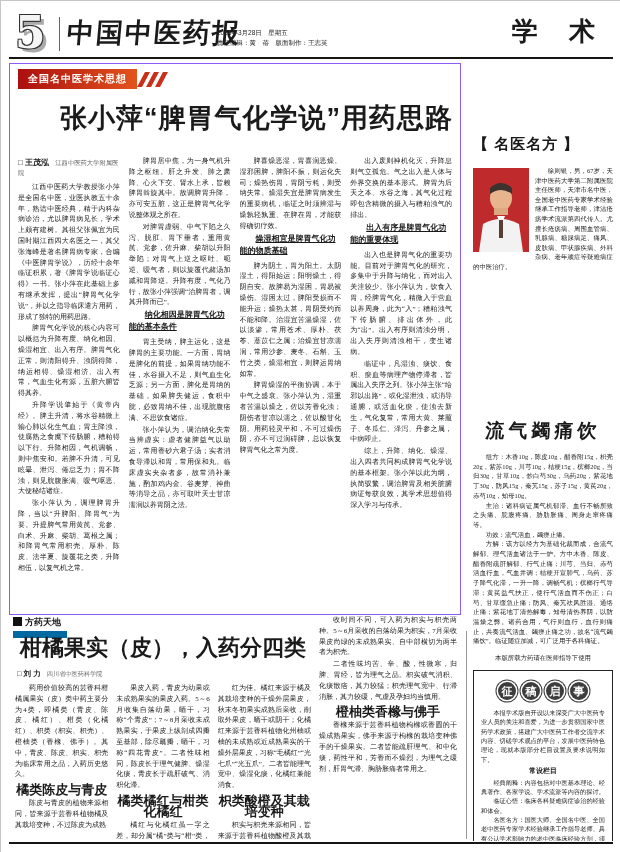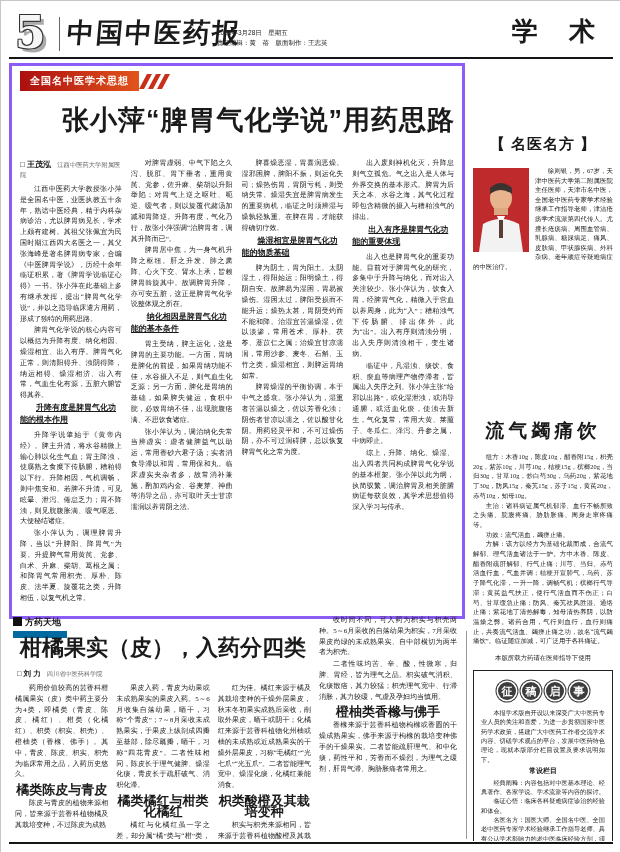--- a/index.html
+++ b/index.html
@@ -10,39 +10,39 @@
   .page-num{position:absolute;left:14px;top:10px;font-family:"DejaVu Serif",serif;
     font-size:44px;font-weight:bold;line-height:44px;color:#f5f5f5;
     text-shadow:-1px -1px 0 #333,1px -1px 0 #333,-1px 1px 0 #333,1px 1px 0 #333,4px 4px 0 #aaa;}
   .num-rule{position:absolute;left:58px;top:16px;width:1px;height:34px;background:#666;}
   .paper-title{position:absolute;left:66px;top:14px;font-family:"DejaVu Serif",serif;
     font-size:27px;font-weight:bold;letter-spacing:2px;transform:skewX(-5deg);}
   .mast-meta{position:absolute;left:216px;top:27px;font-size:6.5px;line-height:9.5px;color:#222;}
   .section-label{position:absolute;right:14px;top:13px;font-size:26px;font-weight:900;letter-spacing:12px;}
   .mast-rule{position:absolute;left:8px;right:8px;top:56px;height:2px;background:#151515;}
   
-  .feature-box{position:absolute;left:8px;top:62px;width:450px;height:550px;border:3px solid #8b5cf6;}
+  .feature-box{position:absolute;left:8px;top:62px;width:450px;height:550px;border:1px solid #8b5cf6;}
   .banner{position:absolute;left:8px;top:5px;display:flex;align-items:center;}
   .banner-label{background:linear-gradient(90deg,#ac0f0f,#e2541c);color:#fff;font-size:10px;
     font-weight:bold;letter-spacing:1px;padding:3px 10px;}
   .stripe{display:inline-block;width:5px;height:15px;background:#c9301a;transform:skewX(-28deg);margin-left:4px;}
   .feature-headline{position:absolute;left:0;right:0;top:36px;text-align:center;
     font-size:27px;font-weight:900;letter-spacing:1px;padding-left:43px;}
   .feature-cols{position:absolute;left:8px;right:8px;top:92px;bottom:7px;display:flex;gap:9px;overflow:hidden;}
   .col{flex:1;overflow:hidden;}
   .byline{font-size:8px;font-weight:bold;margin:1px 0 4px;}
   .byline .org{font-weight:normal;font-size:6.3px;color:#666;margin-left:4px;}
   .p{font-family:"Liberation Serif",serif;font-size:7px;line-height:10.8px;
      text-align:justify;text-indent:2em;margin:0 0 1px;}
   .subhead{font-size:8px;font-weight:bold;line-height:12px;margin:0 0 4px;
      text-indent:2em;text-decoration:underline;}
   .subhead2{font-size:13px;font-weight:bold;line-height:11px;margin:4px 0 3px;text-align:center;}
   
   .sidebar{position:absolute;left:472px;top:62px;width:140px;height:778px;overflow:hidden;}
-  .mingyi-header{margin-top:72px;text-align:center;font-size:15px;font-weight:bold;letter-spacing:1px;}
+  .mingyi-header{margin-top:72px;font-size:15px;font-weight:bold;letter-spacing:1px;}
   .bio{margin-top:12px;min-height:244px;font-family:"Liberation Serif",serif;
      font-size:6.4px;line-height:9.6px;text-align:justify;text-indent:2em;}
   .photo{float:left;width:56px;height:84px;margin:2px 6px 2px 0;}
   .formula-title{text-align:center;font-family:"DejaVu Serif",serif;font-weight:bold;
      font-size:19px;letter-spacing:4px;margin:8px 0 8px;transform:skewX(-4deg);}
   .ftext{font-family:"Liberation Serif",serif;font-size:6.4px;line-height:9.7px;
      text-align:justify;text-indent:2em;margin:0;}
   .notice{text-align:center;font-size:6.4px;margin-top:8px;color:#222;}
   .call-box{border:1px solid #222;margin-top:7px;padding:8px 7px;height:176px;overflow:hidden;}
   .badges{display:flex;justify-content:center;gap:6px;margin:3px 0 8px;}
@@ -89,27 +89,26 @@
     </div>
     <div class="feature-headline">张小萍“脾胃气化学说”用药思路</div>
     <div class="feature-cols">
       <div class="col">
         <div class="byline">
           <span>□ 王茂泓</span>
           <span class="org">江西中医药大学附属医院</span>
         </div>
         <p class="p">江西中医药大学教授张小萍是全国名中医，业医执教五十余年，熟谙中医经典，精于内科杂病诊治，尤以脾胃病见长，学术上颇有建树。其祖父张佩宜为民国时期江西四大名医之一，其父张海峰是著名脾胃病专家，合编《中医脾胃学说》，历经十余年临证积累，著《脾胃学说临证心得》一书。张小萍在此基础上多有继承发挥，提出“脾胃气化学说”，并以之指导临床遣方用药，形成了独特的用药思路。</p>
         <p class="p">脾胃气化学说的核心内容可以概括为升降有度、纳化相因、燥湿相宜、出入有序。脾胃气化正常，则清阳得升、浊阴得降，纳运相得、燥湿相济、出入有常，气血生化有源，五脏六腑皆得其养。</p>
-        <div class="subhead">升降有度是脾胃气化功能的根本作用</div>
         <p class="p">升降学说肇始于《黄帝内经》。脾主升清，将水谷精微上输心肺以化生气血；胃主降浊，使腐熟之食糜下传肠腑，糟粕得以下行。升降相因，气机调畅，则中焦安和。若脾不升清，可见眩晕、泄泻、倦怠乏力；胃不降浊，则见脘腹胀满、嗳气呕恶、大便秘结诸症。</p>
         <p class="p">张小萍认为，调理脾胃升降，当以“升脾阳、降胃气”为要。升提脾气常用黄芪、党参、白术、升麻、柴胡、葛根之属；和降胃气常用枳壳、厚朴、陈皮、法半夏、旋覆花之类，升降相伍，以复气机之常。</p>
       </div>
       <div class="col">
+        <p class="p">脾胃居中焦，为一身气机升降之枢纽。肝之升发、肺之肃降、心火下交、肾水上承，皆赖脾胃斡旋其中。故调脾胃升降，亦可安五脏，这正是脾胃气化学说整体观之所在。</p>
         <p class="p">对脾胃虚弱、中气下陷之久泻、脱肛、胃下垂者，重用黄芪、党参，佐升麻、柴胡以升阳举陷；对胃气上逆之呕吐、呃逆、嗳气者，则以旋覆代赭汤加减和胃降逆。升降有度，气化乃行，故张小萍强调“治脾胃者，调其升降而已”。</p>
-        <p class="p">脾胃居中焦，为一身气机升降之枢纽。肝之升发、肺之肃降、心火下交、肾水上承，皆赖脾胃斡旋其中。故调脾胃升降，亦可安五脏，这正是脾胃气化学说整体观之所在。</p>
         <div class="subhead">纳化相因是脾胃气化功能的基本条件</div>
         <p class="p">胃主受纳，脾主运化，这是脾胃的主要功能。一方面，胃纳是脾化的前提，如果胃纳功能不佳，水谷摄入不足，则气血生化乏源；另一方面，脾化是胃纳的基础，如果脾失健运，食积中脘，必致胃纳不佳，出现脘腹痞满、不思饮食诸症。</p>
         <p class="p">张小萍认为，调治纳化失常当辨虚实：虚者健脾益气以助运，常用香砂六君子汤；实者消食导滞以和胃，常用保和丸。临床虚实夹杂者多，故常消补兼施，酌加鸡内金、谷麦芽、神曲等消导之品，亦可取叶天士甘凉濡润以养胃阴之法。</p>
       </div>
       <div class="col">
         <p class="p">脾喜燥恶湿，胃喜润恶燥。湿邪困脾，脾阳不振，则运化失司；燥热伤胃，胃阴亏耗，则受纳失常。燥湿失宜是脾胃病发生的重要病机，临证之时须辨湿与燥孰轻孰重、在脾在胃，才能获得确切疗效。</p>
         <div class="subhead">燥湿相宜是脾胃气化功能的物质基础</div>
         <p class="p">脾为阴土，胃为阳土。太阴湿土，得阳始运；阳明燥土，得阴自安。故脾易为湿困，胃易被燥伤。湿困太过，脾阳受损而不能升运；燥热太甚，胃阴受灼而不能和降。治湿宜苦温燥湿，佐以淡渗，常用苍术、厚朴、茯苓、薏苡仁之属；治燥宜甘凉濡润，常用沙参、麦冬、石斛、玉竹之类，燥湿相宜，则脾运胃纳如常。</p>
         <p class="p">脾胃燥湿的平衡协调，本于中气之盛衰。张小萍认为，湿重者苦温以燥之，佐以芳香化浊；阴伤者甘凉以濡之，佐以酸甘化阴。用药轻灵平和，不可过燥伤阴，亦不可过润碍脾，总以恢复脾胃气化之常为度。</p>
       </div>

